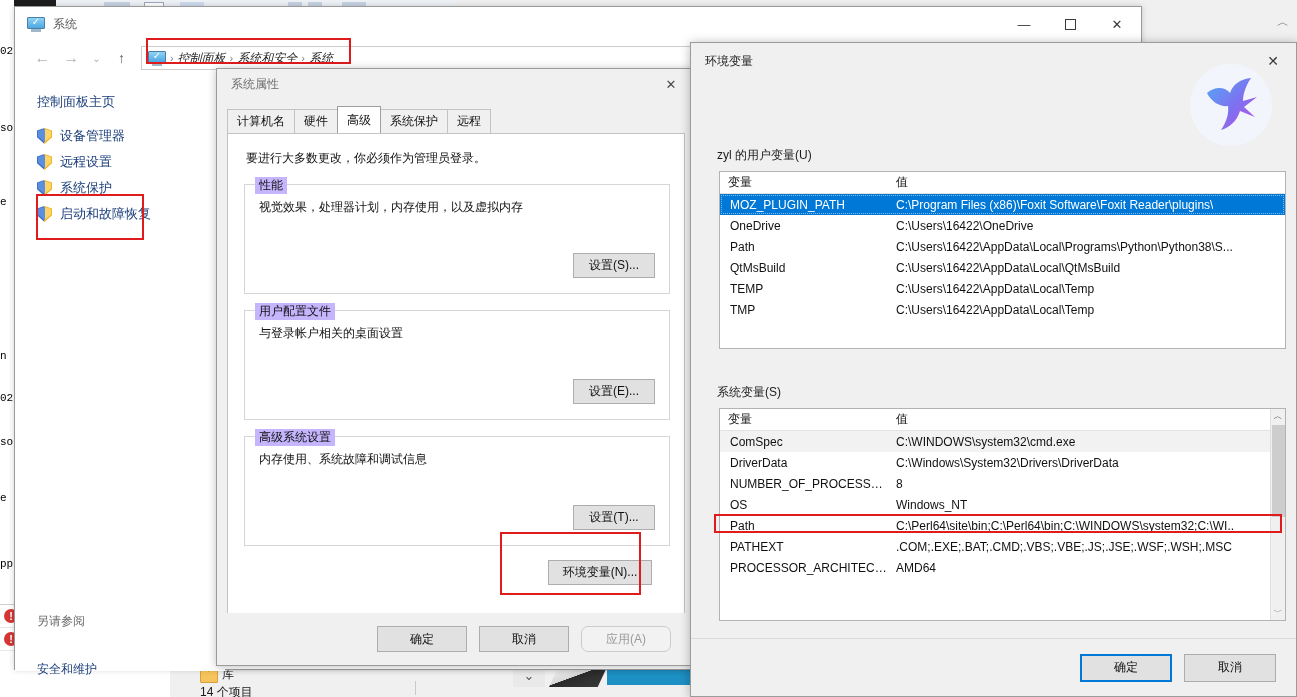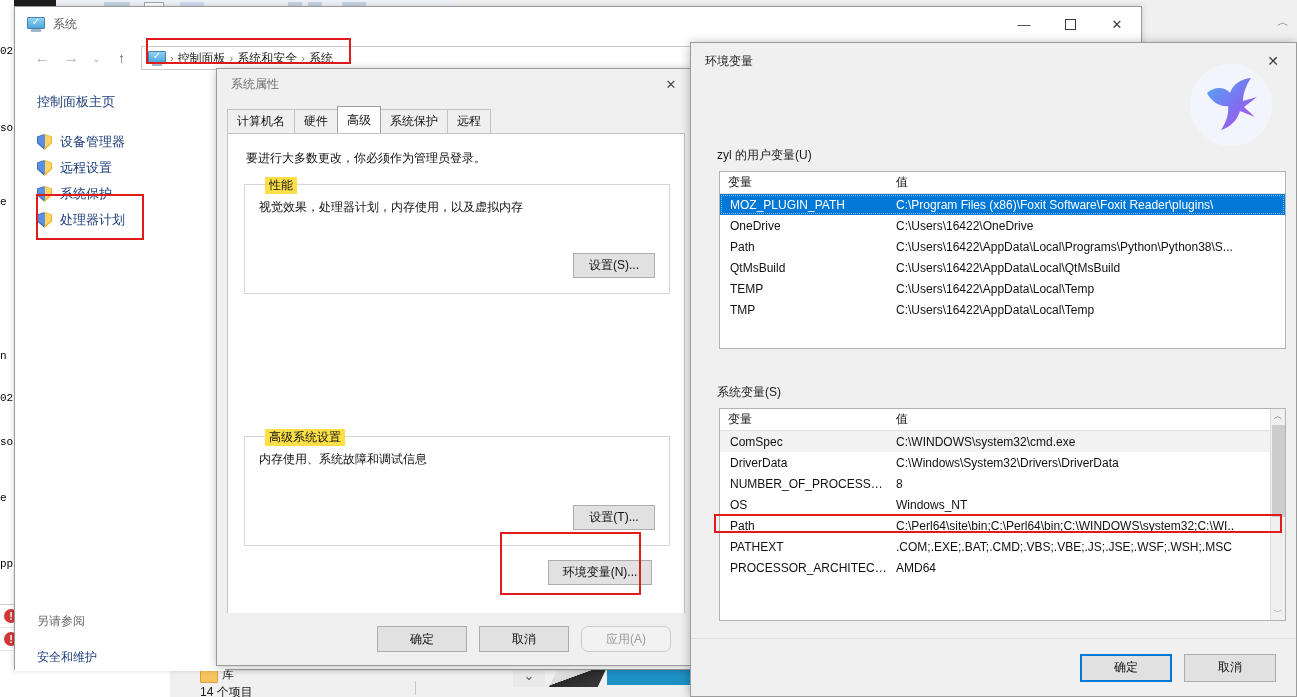--- a/index.html
+++ b/index.html
@@ -126,48 +126,48 @@
     width: 28px; height: 26px; display: flex; align-items: center; justify-content: center;
     color: #b4b4b4; font-size: 16px;
   }
   .nav-arrow.up { color: #5c5c5c; font-size: 14px; }
   .nav-arrow.dd { width: 20px; color: #aeaeae; font-size: 10px; }
   .addressbar {
     position: relative; margin-left: 4px; height: 24px; width: 1040px;
     border: 1px solid #cccccc; background: #fff; display: flex; align-items: center;
     padding: 0 6px; gap: 4px;
   }
-  .crumb { font-size: 12px; color: #1b1b1b; white-space: nowrap; }
+  .crumb { font-size: 12px; color: #1b1b1b; white-space: nowrap; font-style: italic; }
   .crumb-sep { color: #7d7d7d; font-size: 11px; }
 
   .cp-sidebar {
     position: absolute; left: 0; top: 68px; width: 210px; height: 596px; background: #fff;
     padding: 18px 0 0 22px;
   }
-  .cp-home { font-size: 13px; color: #1b3e7a; margin-bottom: 18px; }
+  .cp-home { font-size: 13px; color: #1b3e7a; margin-bottom: 12px; }
   .cp-link {
     display: flex; align-items: center; gap: 8px; height: 26px;
     font-size: 13px; color: #1b3e7a;
   }
   .shield-ic {
     width: 15px; height: 16px; position: relative; flex: 0 0 auto;
   }
   .shield-ic:before {
     content: ""; position: absolute; inset: 0;
     background: linear-gradient(90deg,#3c6fc4 0 50%,#f0b429 50% 100%);
     clip-path: polygon(50% 0,100% 16%,100% 58%,50% 100%,0 58%,0 16%);
     border-radius: 1px;
   }
   .shield-ic:after {
     content: ""; position: absolute; left: 1px; top: 1px; right: 1px; bottom: 2px;
     background: linear-gradient(90deg,#5b8fe0 0 50%,#ffd466 50% 100%);
     clip-path: polygon(50% 0,100% 16%,100% 58%,50% 100%,0 58%,0 16%);
   }
   .cp-seealso-head { position: absolute; left: 22px; top: 538px; font-size: 12px; color: #6b6b6b; }
-  .cp-seealso-link { position: absolute; left: 22px; top: 574px; font-size: 12px; color: #1b3e7a; }
+  .cp-seealso-link { position: absolute; left: 22px; top: 586px; font-size: 12px; color: #1b3e7a; }
 
   
   .redbox { position: absolute; border: 2px solid #e01b1b; pointer-events: none; }
 
   
   .sp-dialog {
     position: absolute; left: 216px; top: 68px; width: 478px; height: 598px;
     background: #f0f0f0; border: 1px solid #9b9b9b; box-shadow: 0 1px 8px rgba(0,0,0,0.25);
   }
   .sp-title {
@@ -191,21 +191,21 @@
   }
   .sp-body {
     position: absolute; left: 10px; top: 64px; width: 458px; height: 492px;
     background: #ffffff; border: 1px solid #c3c3c3;
   }
   .sp-note { position: absolute; left: 18px; top: 16px; font-size: 12px; color: #111; }
   .groupbox {
     position: absolute; left: 16px; width: 426px; border: 1px solid #d6d6d6;
   }
   .gb-legend {
-    position: absolute; left: 20px; top: -8px; background: #fde047; padding: 0 4px;
+    position: absolute; left: 10px; top: -8px; background: #c4b5fd; padding: 0 4px;
     font-size: 12px; color: #111;
   }
   .gb-text { position: absolute; left: 14px; top: 14px; font-size: 12px; color: #111; }
   .btn {
     background: #e1e1e1; border: 1px solid #adadad; font-size: 12px; color: #111;
     height: 25px; min-width: 82px; padding: 0 10px; display: flex;
     align-items: center; justify-content: center; font-family: inherit;
   }
   .btn.disabled { color: #9a9a9a; background: #f2f2f2; border-color: #cccccc; border-radius: 7px; }
   .btn.default { border: 2px solid #0078d7; background: #e1e1e1; }
@@ -378,21 +378,21 @@
       <div class="cp-link">
         <span class="shield-ic"></span>
         <span>远程设置</span>
       </div>
       <div class="cp-link">
         <span class="shield-ic"></span>
         <span>系统保护</span>
       </div>
       <div class="cp-link">
         <span class="shield-ic"></span>
-        <span>处理器计划</span>
+        <span>启动和故障恢复</span>
       </div>
       <div class="cp-seealso-head">另请参阅</div>
       <div class="cp-seealso-link">安全和维护</div>
     </div>
   </div>
 
   <div class="redbox" style="left:146px; top:38px; width:205px; height:26px;"></div>
 
   <div class="redbox" style="left:36px; top:194px; width:108px; height:46px;"></div>
 
@@ -412,20 +412,25 @@
 
     <div class="sp-body">
       <div class="sp-note">要进行大多数更改，你必须作为管理员登录。</div>
 
       <div class="groupbox" style="top:50px; height:110px;">
         <span class="gb-legend">性能</span>
         <span class="gb-text">视觉效果，处理器计划，内存使用，以及虚拟内存</span>
         <button class="btn gb-btn" style="top:68px;">设置(S)...</button>
       </div>
 
+      <div class="groupbox" style="top:176px; height:110px;">
+        <span class="gb-legend">用户配置文件</span>
+        <span class="gb-text">与登录帐户相关的桌面设置</span>
+        <button class="btn gb-btn" style="top:68px;">设置(E)...</button>
+      </div>
 
       <div class="groupbox" style="top:302px; height:110px;">
         <span class="gb-legend">高级系统设置</span>
         <span class="gb-text">内存使用、系统故障和调试信息</span>
         <button class="btn gb-btn" style="top:68px;">设置(T)...</button>
       </div>
 
       <button class="btn" style="position:absolute; right:32px; top:426px; min-width:104px;">环境变量(N)...</button>
     </div>
 

